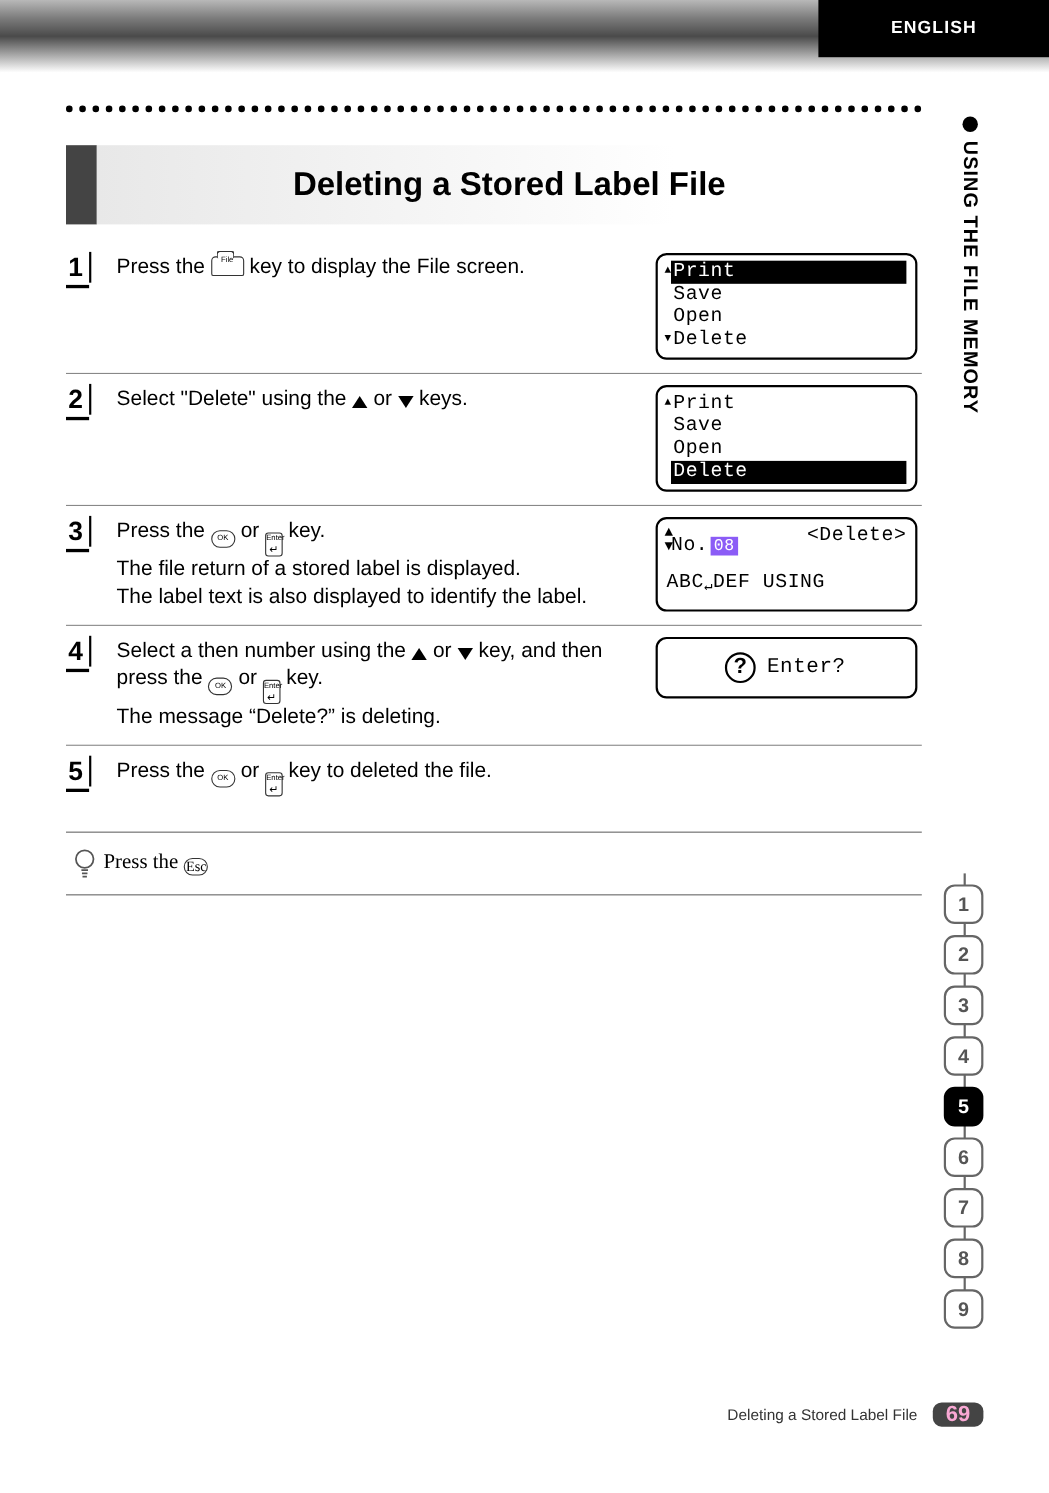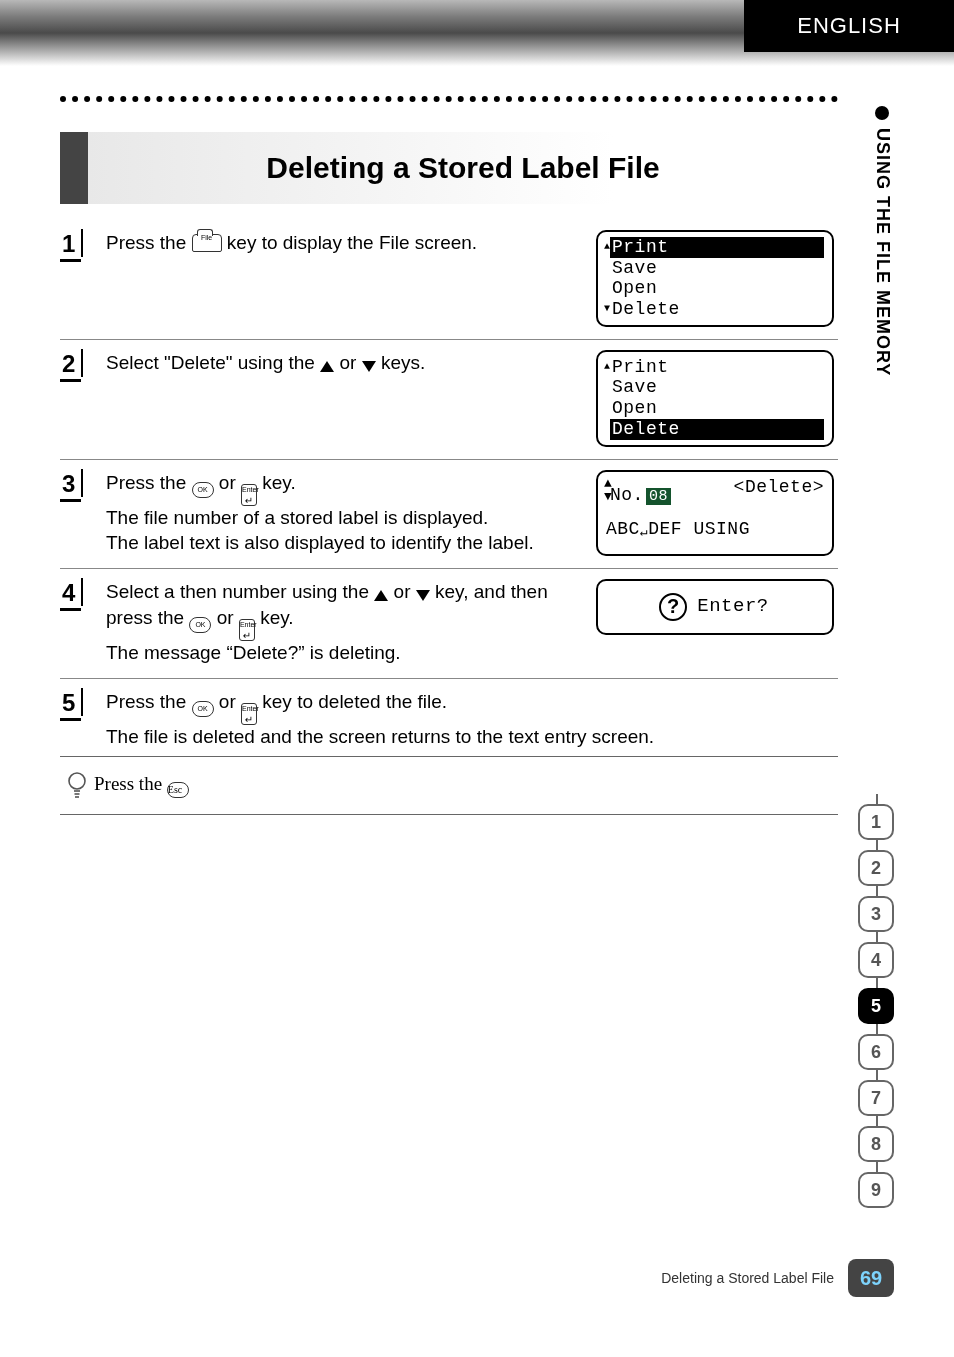--- a/index.html
+++ b/index.html
@@ -3,21 +3,21 @@
 <meta charset="utf-8">
 <style>
   * { box-sizing: border-box; margin: 0; padding: 0; }
   html, body { width: 954px; height: 1357px; font-family: Arial, Helvetica, sans-serif; background: #fff; color: #000; }
   .page { position: relative; width: 954px; height: 1357px; }
 
   
   .topbar { position: absolute; top: 0; left: 0; width: 954px; height: 66px; }
   .topbar-grad { position: absolute; top: 0; left: 0; width: 954px; height: 66px; background: linear-gradient(to bottom, #b8b8b8 0%, #7c7c7c 25%, #4a4a4a 50%, #eee 95%, #fff 100%); }
   .topbar-dark { position: absolute; top: 0; right: 0; width: 210px; height: 52px; background: #000; display: flex; align-items: center; justify-content: center; }
-  .english { color: #fff; font-weight: 400; letter-spacing: 1px; font-size: 22px; }
+  .english { color: #fff; font-weight: 700; letter-spacing: 1px; font-size: 16px; }
 
   
   .dotted { position: absolute; top: 96px; left: 60px; width: 778px; height: 0; border-top: 6px dotted #000; }
 
   
   .sidetab { position: absolute; top: 106px; right: 60px; width: 24px; height: 300px; display: flex; flex-direction: column; align-items: center; }
   .bullet { width: 14px; height: 14px; background: #000; border-radius: 50%; margin-bottom: 8px; }
   .sidetab-text { writing-mode: vertical-rl; font-weight: 700; font-size: 18px; letter-spacing: 1px; }
 
   
@@ -41,50 +41,50 @@
   .inline-icon { display: inline-flex; align-items: center; justify-content: center; height: 20px; vertical-align: -3px; }
   .icon-file { width: 30px; height: 18px; border: 1.5px solid #333; border-radius: 4px 4px 2px 2px; position: relative; }
   .icon-file::before { content: ""; position: absolute; top: -6px; left: 4px; width: 14px; height: 6px; border: 1.5px solid #333; border-bottom: none; border-radius: 3px 3px 0 0; background: #fff; }
   .icon-file-label { position: absolute; top: -1px; left: 0; right: 0; text-align: center; font-size: 7px; line-height: 1; }
   .icon-tri-up, .icon-tri-down { width: 0; height: 0; border-left: 7px solid transparent; border-right: 7px solid transparent; display: inline-block; vertical-align: 1px; }
   .icon-tri-up { border-bottom: 11px solid #000; }
   .icon-tri-down { border-top: 11px solid #000; }
   .icon-ok { width: 22px; height: 16px; border: 1.5px solid #333; border-radius: 10px; position: relative; font-size: 7px; text-align: center; line-height: 13px; }
   .icon-enter { width: 16px; height: 22px; border: 1.5px solid #333; border-radius: 3px; font-size: 7px; line-height: 8px; text-align: center; padding-top: 1px; position: relative; }
   .icon-enter::after { content: "↵"; position: absolute; bottom: 0px; left: 0; right: 0; font-size: 10px; }
-  .icon-esc { width: 22px; height: 16px; border: 1.5px solid #333; border-radius: 10px; font-size: 10px; text-align: left; line-height: 13.5px; }
+  .icon-esc { width: 22px; height: 16px; border: 1.5px solid #333; border-radius: 10px; font-size: 13px; text-align: right; line-height: 13.5px; }
 
   
   .lcd { width: 238px; border: 2px solid #000; border-radius: 10px; background: #fff; padding: 5px 8px 5px 6px; font-family: "Courier New", monospace; font-size: 18px; line-height: 1.15; letter-spacing: 0.5px; }
   .lcd-row { white-space: nowrap; display: flex; align-items: center; }
   .lcd-cursor { display: inline-block; width: 6px; text-align: center; font-size: 10px; line-height: 1; }
   .lcd-sel { background: #000; color: #fff; padding: 0 2px; flex: 1 1 auto; }
   .lcd-plain { padding: 0 2px; flex: 1 1 auto; }
-  .lcd-id { color: #fff; background: #14532d; display: inline-block; padding: 0 3px; margin: 0 2px; font-size: 15px; }
+  .lcd-id { color: #fff; background: #8b5cf6; display: inline-block; padding: 0 3px; margin: 0 2px; font-size: 15px; }
   .lcd-delete-row { display: flex; justify-content: space-between; }
   .lcd-type4 { display: flex; align-items: center; justify-content: center; height: 56px; gap: 10px; font-size: 19px; }
   .lcd-q { width: 28px; height: 28px; border: 2.5px solid #000; border-radius: 50%; display: inline-flex; align-items: center; justify-content: center; font-weight: 700; font-size: 20px; font-family: Arial, sans-serif; }
   .mini-enter { font-size: 13px; display: inline-block; transform: translateY(2px); }
 
   
   .tip { position: absolute; top: 756px; left: 60px; width: 778px; border-top: 1px solid #666; border-bottom: 1px solid #666; padding: 14px 0 14px 0; display: flex; align-items: flex-start; }
   .tip-icon { width: 34px; flex: 0 0 34px; display: flex; justify-content: center; }
   .bulb svg { display: block; }
   .tip-text { font-size: 19px; line-height: 1.35; font-family: "Times New Roman", Times, serif; }
 
   
   .numtabs { position: absolute; right: 60px; top: 804px; width: 36px; }
   .numtabs-line { position: absolute; left: 18px; top: -10px; bottom: 20px; width: 2px; background: #666; z-index: 0; }
   .numtab { width: 36px; height: 36px; border: 2px solid #666; border-radius: 10px; background: #fff; margin-bottom: 10px; display: flex; align-items: center; justify-content: center; font-weight: 700; font-size: 18px; color: #555; position: relative; z-index: 1; }
   .numtab.active { background: #000; color: #fff; border-color: #000; }
 
   
   .footer { position: absolute; bottom: 60px; right: 60px; display: flex; align-items: center; gap: 14px; }
   .footer-text { font-size: 14px; color: #333; }
-  .footer-page { width: 46px; height: 38px; background: #444; color: #7dd3fc; border-radius: 8px; display: flex; align-items: center; justify-content: center; font-size: 20px; font-weight: 700; }
+  .footer-page { width: 46px; height: 22px; background: #444; color: #f9a8d4; border-radius: 8px; display: flex; align-items: center; justify-content: center; font-size: 20px; font-weight: 700; }
 </style>
 </head>
 <body>
 
 <div class="page">
 
   <div class="topbar">
     <div class="topbar-grad"></div>
     <div class="topbar-dark">
       <span class="english">ENGLISH</span>
@@ -192,21 +192,21 @@
           <span>Press the </span>
           <span class="inline-icon">
               <span class="icon-ok">OK</span>
             </span>
           <span> or </span>
           <span class="inline-icon">
               <span class="icon-enter">Enter</span>
             </span>
           <span> key.</span>
         </p>
-        <p>The file number of a stored label is displayed.</p>
+        <p>The file return of a stored label is displayed.</p>
         <p>The label text is also displayed to identify the label.</p>
       </div>
       <div class="step-graphic">
         <div class="lcd" style="height:86px;">
           <div class="lcd-delete-row">
             <span><span class="lcd-cursor" style="font-size:13px;">▲<br>▼</span><span>No.</span><span class="lcd-id">08</span></span>
             <span>&lt;Delete&gt;</span>
           </div>
           <div style="height:14px;"></div>
           <div class="lcd-row">
@@ -261,21 +261,20 @@
           <span>Press the </span>
           <span class="inline-icon">
               <span class="icon-ok">OK</span>
             </span>
           <span> or </span>
           <span class="inline-icon">
               <span class="icon-enter">Enter</span>
             </span>
           <span> key to deleted the file.</span>
         </p>
-        <p>The file is deleted and the screen returns to the text entry screen.</p>
       </div>
     </div>
 
   </div>
 
   <div class="tip">
     <div class="tip-icon">
       <span class="bulb">
         <svg width="22" height="28" viewBox="0 0 22 28">
           <circle cx="11" cy="10" r="8" fill="none" stroke="#555" stroke-width="1.6"></circle>

